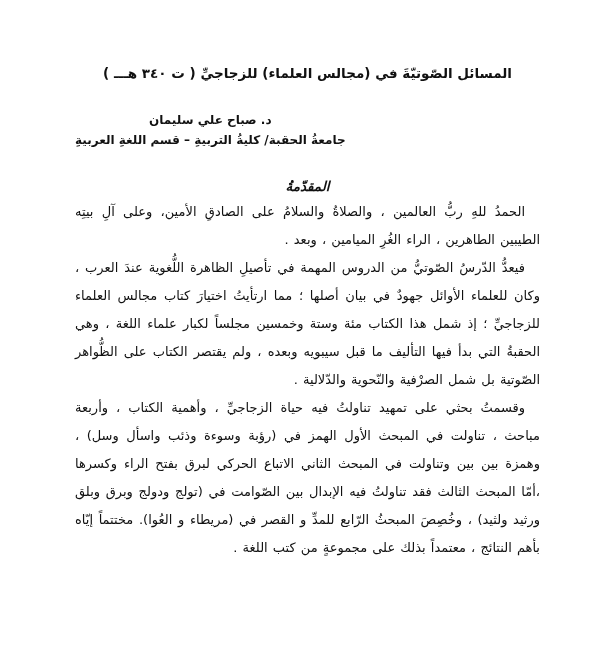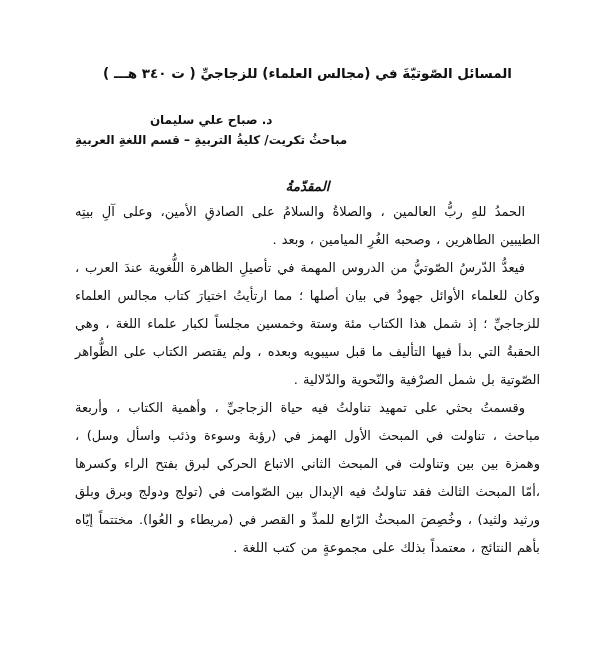--- a/index.html
+++ b/index.html
@@ -62,26 +62,26 @@
 </head>
 <body>
 
 <div class="page">
 
   <h1 class="title">المسائل الصّوتيّةَ في (مجالس العلماء) للزجاجيِّ ( ت ٣٤٠ هـــ )</h1>
 
   <div class="author-wrap">
     <div class="author-block">
       <div>د. صباح علي سليمان</div>
-      <div>مباحثُ تكريت/ كليةُ التربيةِ – قسم اللغةِ العربيةِ</div>
+      <div>جامعةُ الحقبة/ كليةُ التربيةِ – قسم اللغةِ العربيةِ</div>
     </div>
   </div>
 
   <h2 class="section-heading">المقدّمةُ</h2>
 
-  <p class="body-para">الحمدُ للهِ ربُّ العالمين ، والصلاةُ والسلامُ على الصادقِ الأمين، وعلى آلِ بيتِه الطيبين الطاهرين ، وصحبه الغُرِ الميامين ، وبعد .</p>
+  <p class="body-para">الحمدُ للهِ ربُّ العالمين ، والصلاةُ والسلامُ على الصادقِ الأمين، وعلى آلِ بيتِه الطيبين الطاهرين ، الراء الغُرِ الميامين ، وبعد .</p>
 
   <p class="body-para">فيعدُّ الدّرسُ الصّوتيُّ من الدروس المهمة في تأصيلِ الظاهرة اللُّغوية عندَ العرب ، وكان للعلماء الأوائل جهودٌ في بيان أصلها ؛ مما ارتأيتُ اختيارَ كتاب مجالس العلماء للزجاجيِّ ؛ إذ شمل هذا الكتاب مئة وستة وخمسين مجلساً لكبار علماء اللغة ، وهي الحقبةُ التي بدأ فيها التأليف ما قبل سيبويه وبعده ، ولم يقتصر الكتاب على الظُّواهر الصّوتية بل شمل الصرْفية والنّحوية والدّلالية .</p>
 
   <p class="body-para">وقسمتُ بحثي على تمهيد تناولتُ فيه حياة الزجاجيِّ ، وأهمية الكتاب ، وأربعة مباحث ، تناولت في المبحث الأول الهمز في (رؤبة وسوءة وذئب واسأل وسل) ، وهمزة بين بين وتناولت في المبحث الثاني الاتباع الحركي لبرق بفتح الراء وكسرها ،أمّا المبحث الثالث فقد تناولتُ فيه الإبدال بين الصّوامت في (تولج ودولج وبرق وبلق ورثيد ولثيد) ، وخُصِصَ المبحثُ الرّابع للمدِّ و القصر في (مريطاء و العُوا). مختتماً إيّاه بأهم النتائج ، معتمداً بذلك على مجموعةٍ من كتب اللغة .</p>
 
 
 </div>
 
 </body></html>

